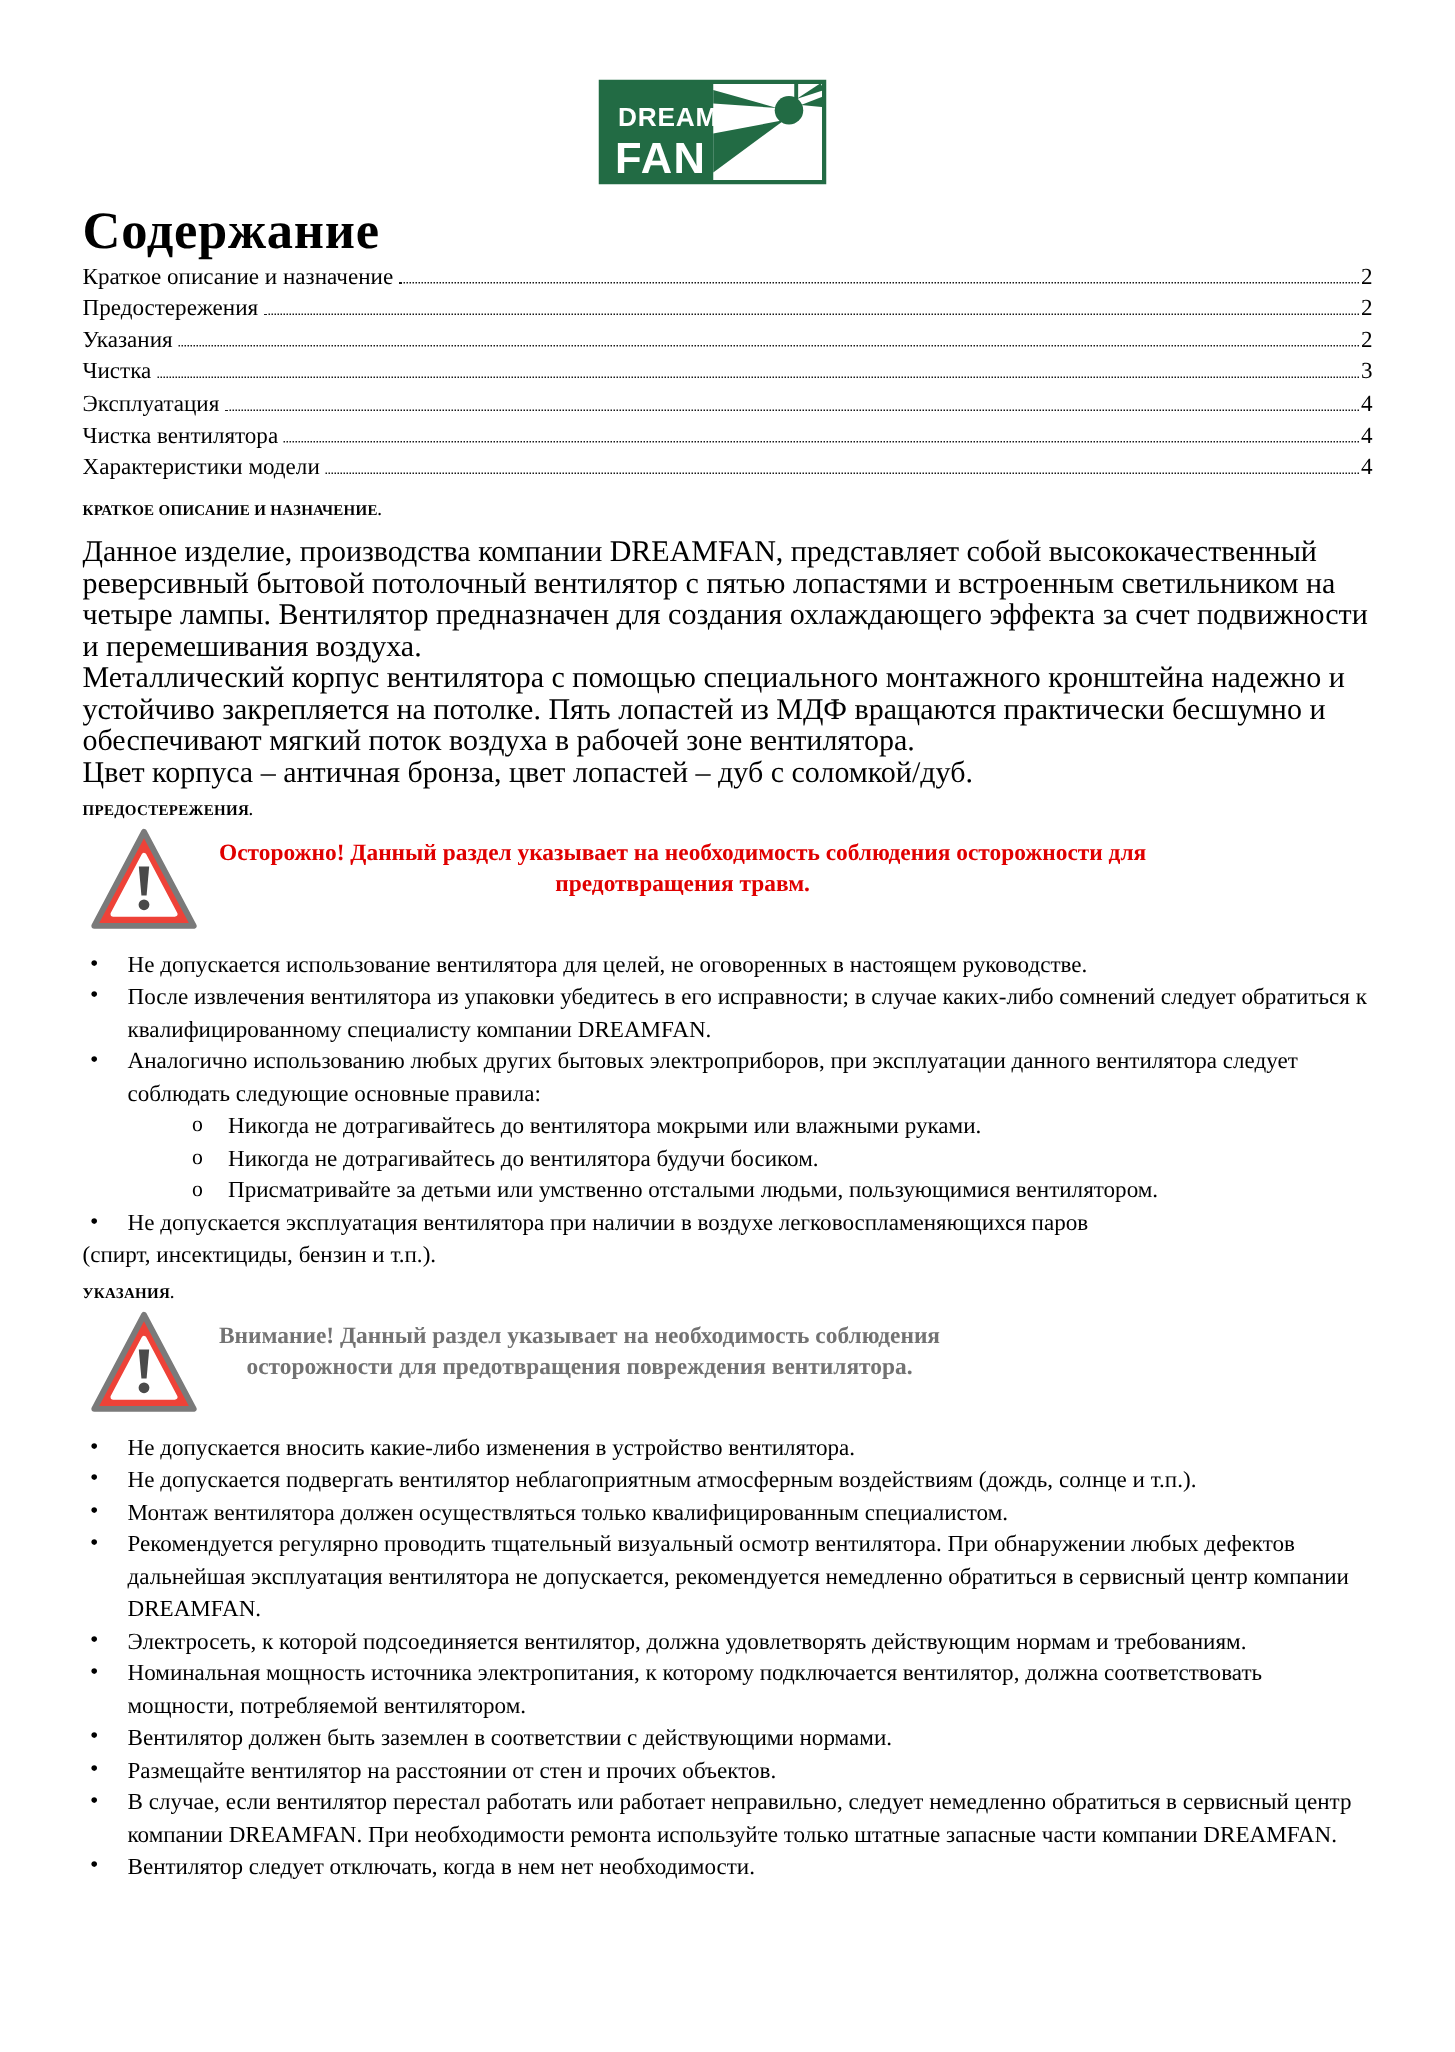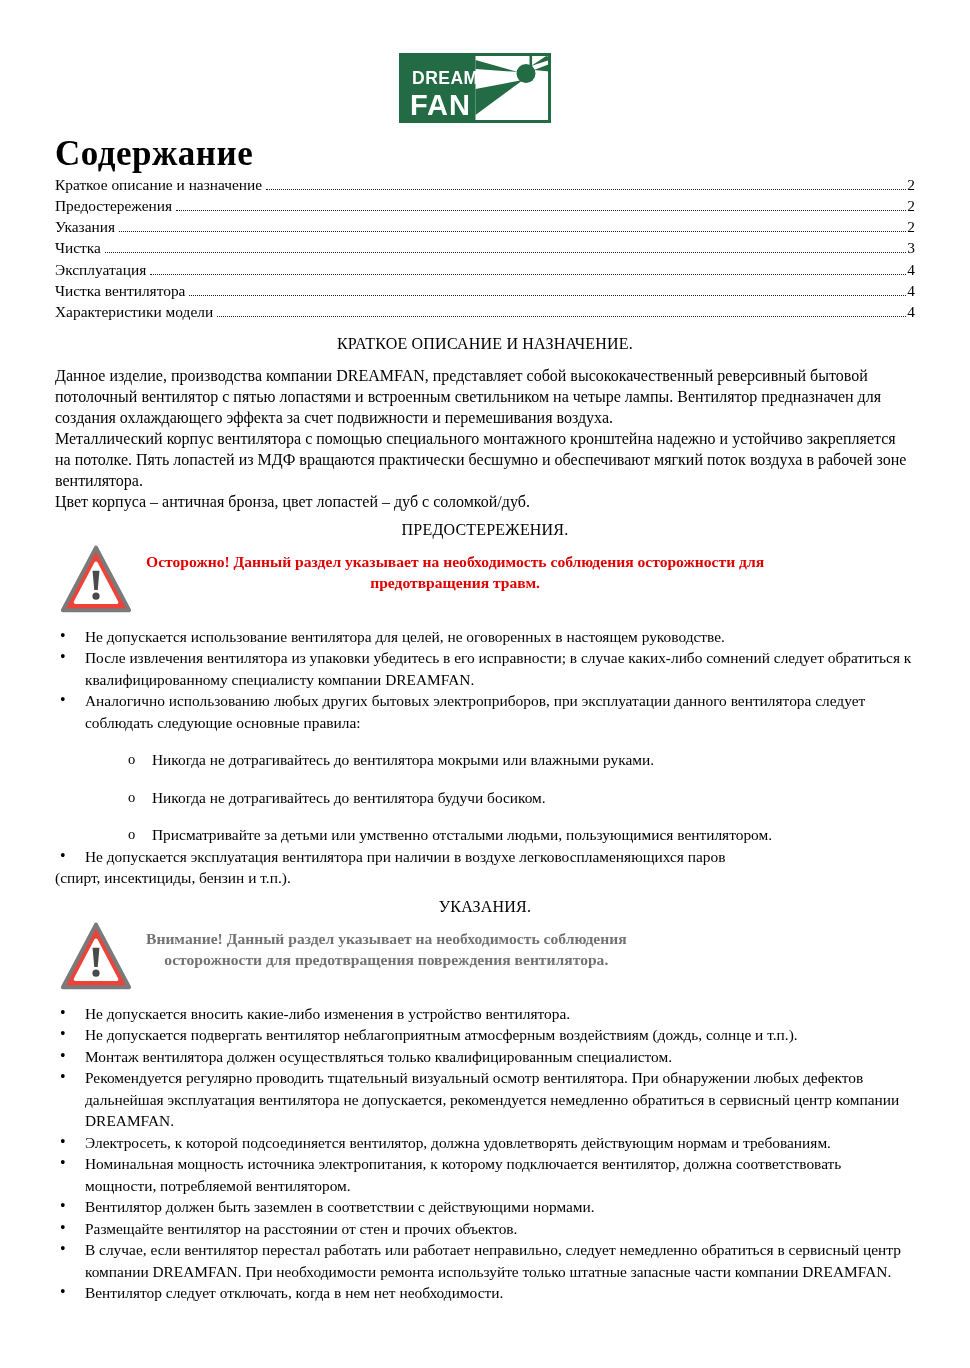--- a/index.html
+++ b/index.html
@@ -21,45 +21,45 @@
     letter-spacing: 0.5px;
   }
 
   
   .toc { }
   .toc-row { display: flex; align-items: baseline; font-size: 15.4px; line-height: 21.3px; }
   .toc-leader { flex: 1; border-bottom: 1.7px dotted #1a1a1a; margin: 0 1px 3px 4px; }
   .toc-page { flex: none; }
 
   
-  .sec-heading { font-size: 16px; font-weight: normal; margin: 0; letter-spacing: 0.2px; text-align: center; }
+  .sec-heading { font-size: 10px; font-weight: bold; margin: 0; letter-spacing: 0.2px; }
   .h-desc { margin-top: 12px; }
   .h-caut { margin-top: 9px; }
   .h-dir  { margin-top: 9px; }
 
   
-  .body-text { margin-top: 12px; font-size: 16px; line-height: 21px; }
+  .body-text { margin-top: 12px; font-size: 20px; line-height: 21px; }
   .body-text .para { margin: 0; }
 
   
   .warning-row { display: flex; align-items: flex-start; margin-top: 5px; }
   .warning-row svg { flex: none; margin-left: 5px; }
   .warning-text {
     margin-left: 14px; margin-top: 7px;
     font-size: 15.6px; font-weight: bold; line-height: 21.5px; text-align: center;
   }
 
   
   ul.bullets { list-style: none; margin: 10px 0 0 0; padding: 0; font-size: 15.4px; line-height: 21.5px; }
   ul.bullets > li { position: relative; padding-left: 30px; margin: 0; }
   ul.bullets > li::before {
     content: "\2022"; position: absolute; left: 5px; top: -1px; font-size: 16px;
   }
   ul.sub { list-style: none; margin: 0; padding: 0; }
-  ul.sub > li { position: relative; padding-left: 67px; margin-top: 16px; }
+  ul.sub > li { position: relative; padding-left: 67px; }
   ul.sub > li::before { content: "o"; position: absolute; left: 43px; top: 0; font-size: 14.5px; }
   .outdent { margin-left: -30px; }
 </style>
 </head>
 <body>
 
 <div class="page">
 
   <div class="logo-wrap">
     <svg width="152" height="70" viewBox="0 0 152 70" xmlns="http://www.w3.org/2000/svg">

